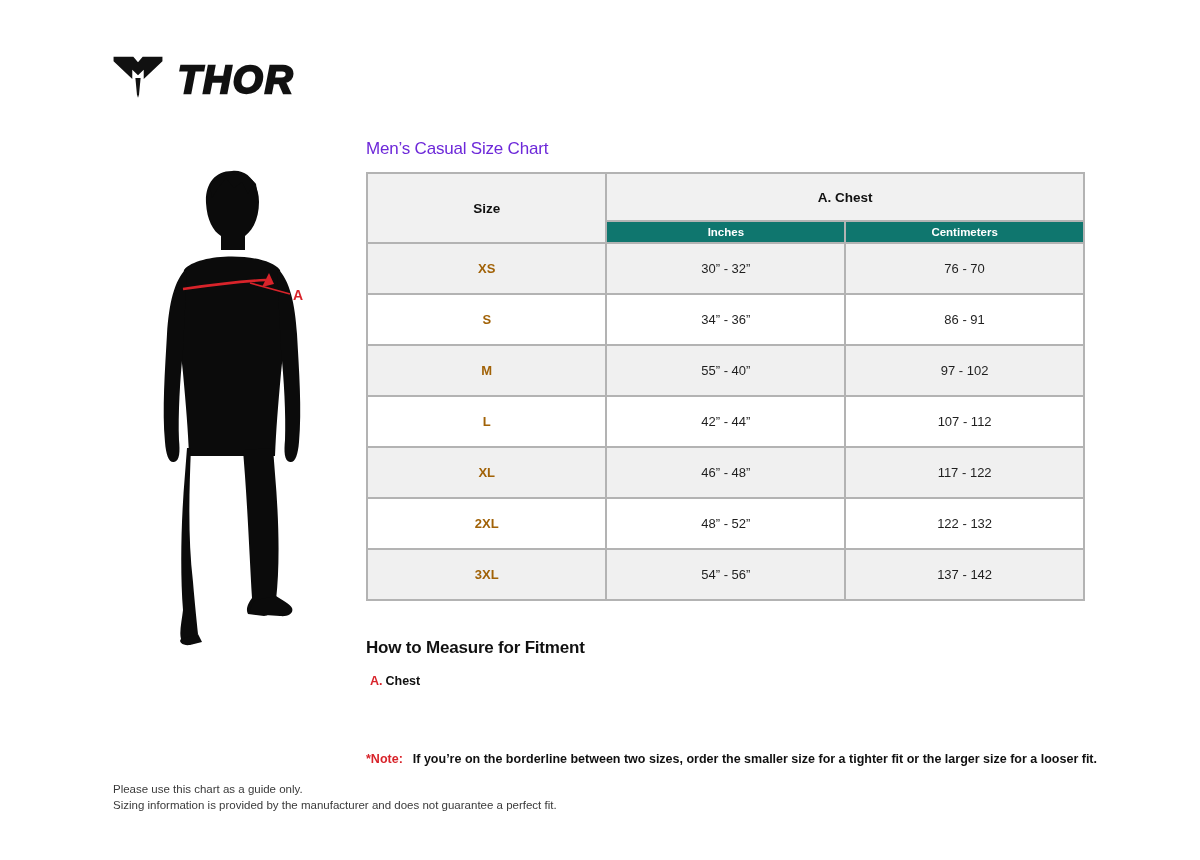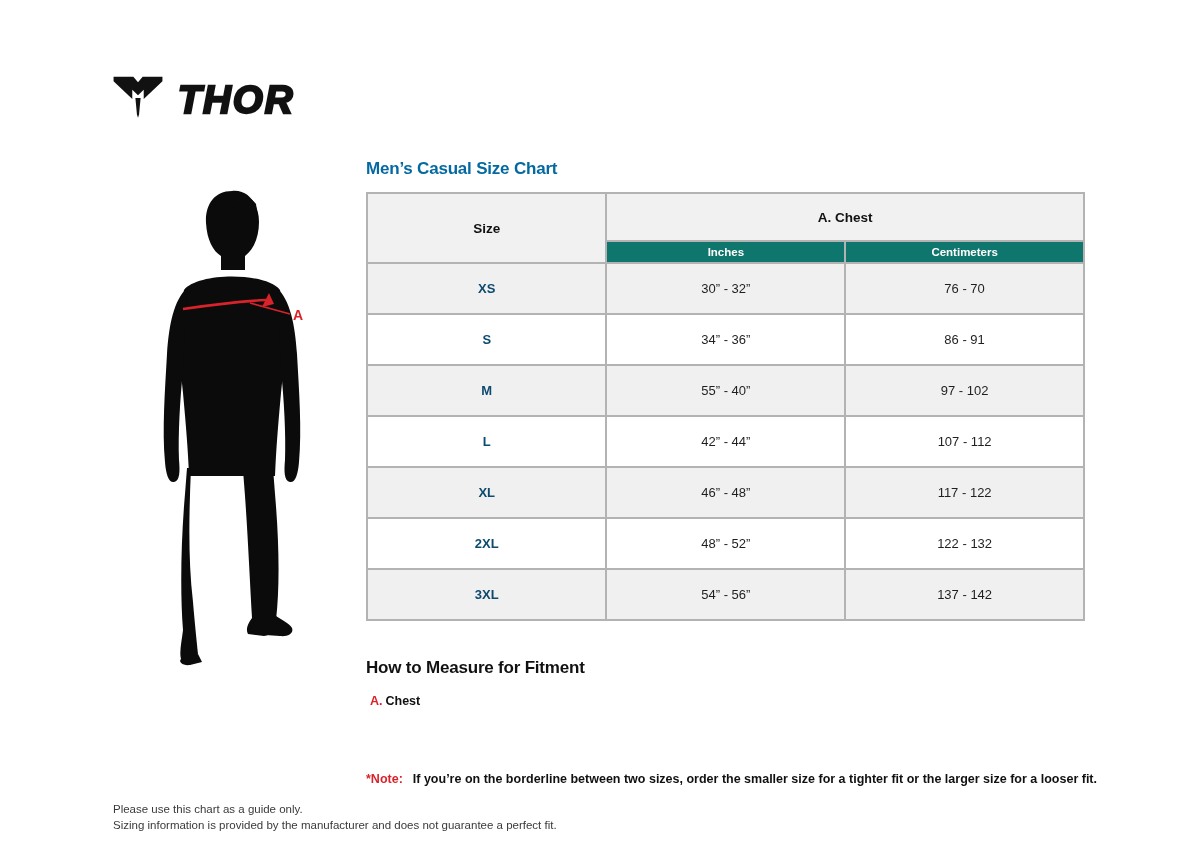--- a/index.html
+++ b/index.html
@@ -3,53 +3,53 @@
 <meta charset="utf-8">
 <style>
   * { margin: 0; padding: 0; box-sizing: border-box; }
   html, body { width: 1200px; height: 860px; background: #ffffff; }
   body {
     font-family: "Liberation Sans", sans-serif;
     color: #1a1a1a;
     position: relative;
     overflow: hidden;
   }
-  .page { position: relative; width: 1200px; height: 708px; background: #fff; margin-top: 20px; }
+  .page { position: relative; width: 1200px; height: 708px; background: #fff; }
 
   
   .logo { position: absolute; left: 112px; top: 54px; display: flex; align-items: center; }
   .logo-emblem { width: 52px; height: 50px; }
   .logo-word { margin-left: 10px; height: 46px; }
 
   
   .figure-wrap { position: absolute; left: 150px; top: 168px; width: 165px; height: 480px; }
 
   
   .chart-title {
     position: absolute; left: 366px; top: 139px;
-    font-size: 17px; font-weight: 700; color: #0369a1; letter-spacing: -0.2px;
+    font-size: 17px; font-weight: 400; color: #6d28d9; letter-spacing: -0.2px;
   }
   table.size-table {
     position: absolute; left: 366px; top: 172px;
     width: 719px; border-collapse: collapse; table-layout: fixed;
   }
   .size-table th, .size-table td {
     border: 2px solid #b3b3b3; text-align: center; vertical-align: middle;
     font-size: 13px;
   }
   .size-table th.head-corner, .size-table th.head-group {
     background: #f1f1f1; font-weight: 700; color: #111; font-size: 13.5px;
   }
   .size-table th.head-group { height: 48px; }
   .size-table th.head-unit {
     background: #0f766e; color: #fff; font-weight: 700; font-size: 11.5px; height: 22px;
     border-top-color: #000;
   }
   .size-table td { height: 51px; color: #1f1f1f; }
-  .size-table td.cell-size { font-weight: 700; color: #0c4a6e; }
+  .size-table td.cell-size { font-weight: 700; color: #a16207; }
   .size-table tr.alt td { background: #f0f0f0; }
   .size-table tr.plain td { background: #ffffff; }
 
   .measure-title {
     position: absolute; left: 366px; top: 638px;
     font-size: 17px; font-weight: 700; color: #111; letter-spacing: -0.2px;
   }
   .measure-item { position: absolute; left: 370px; top: 674px; width: 380px; }
   .measure-item .item-head { font-size: 12.5px; font-weight: 700; color: #111; }
   .measure-item .item-head .key { color: #d8232a; margin-right: 3px; }

